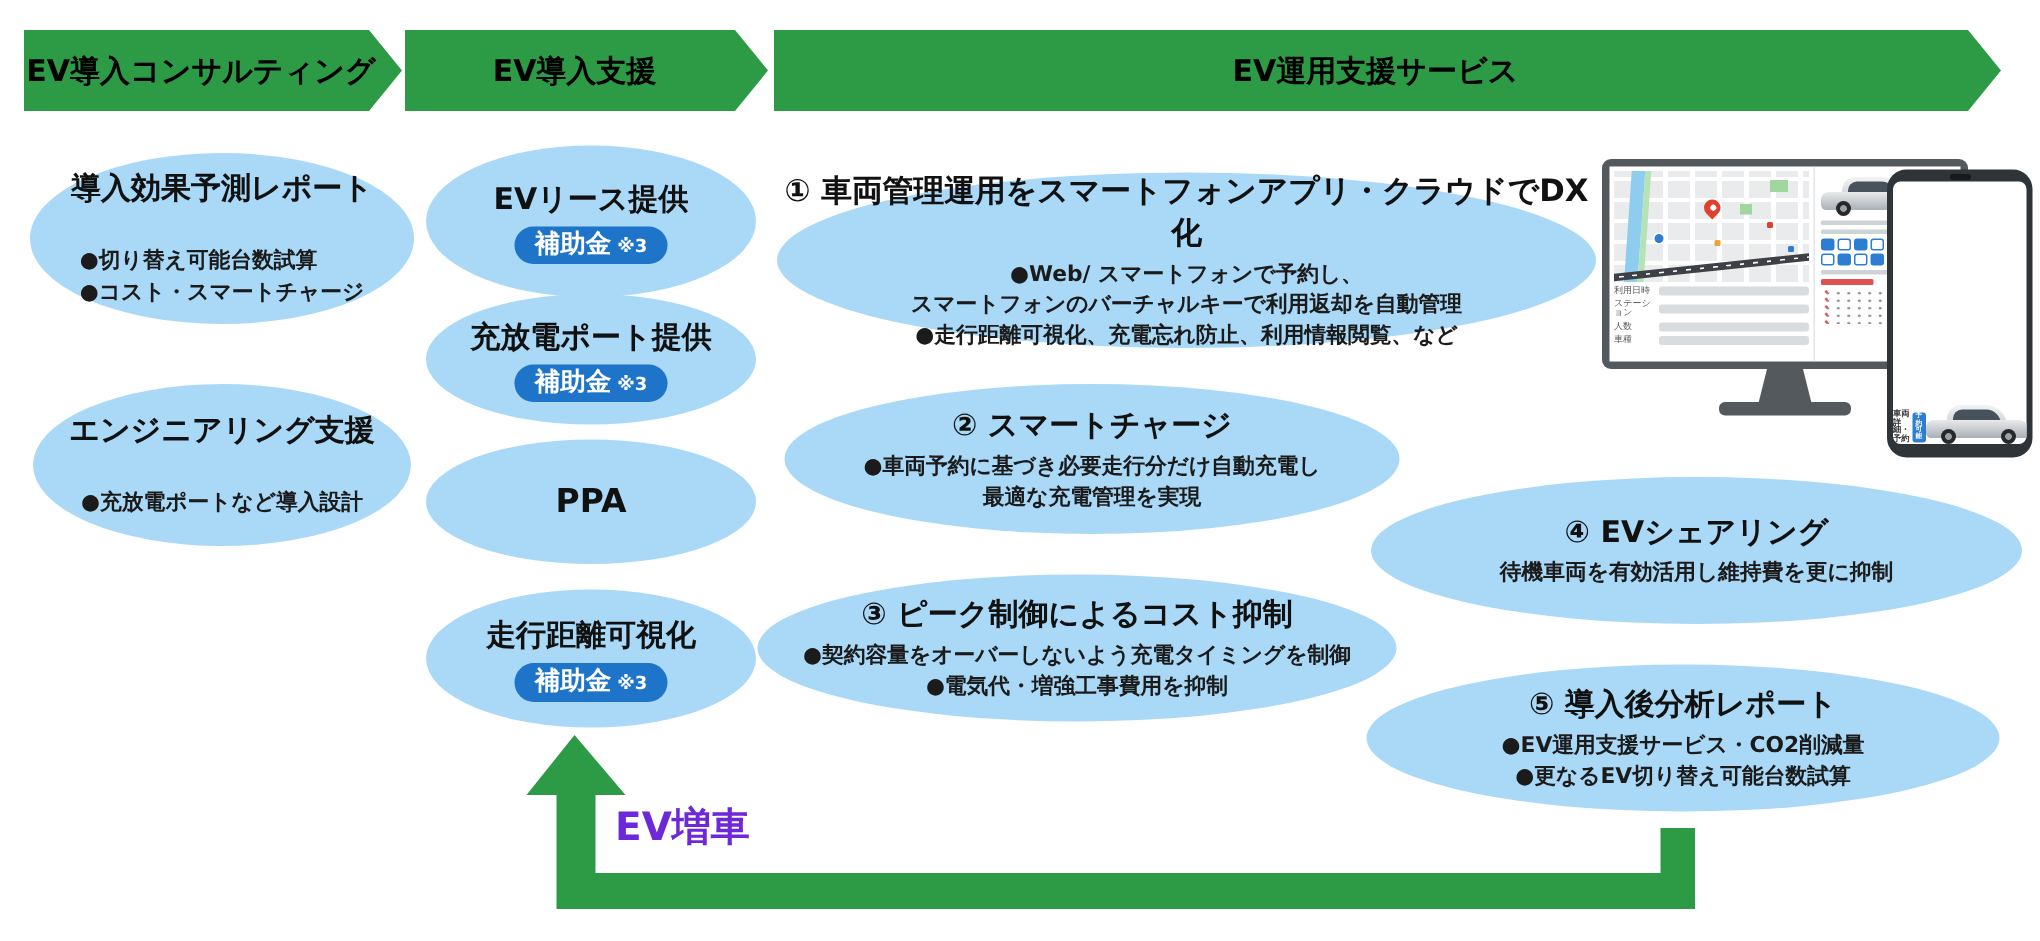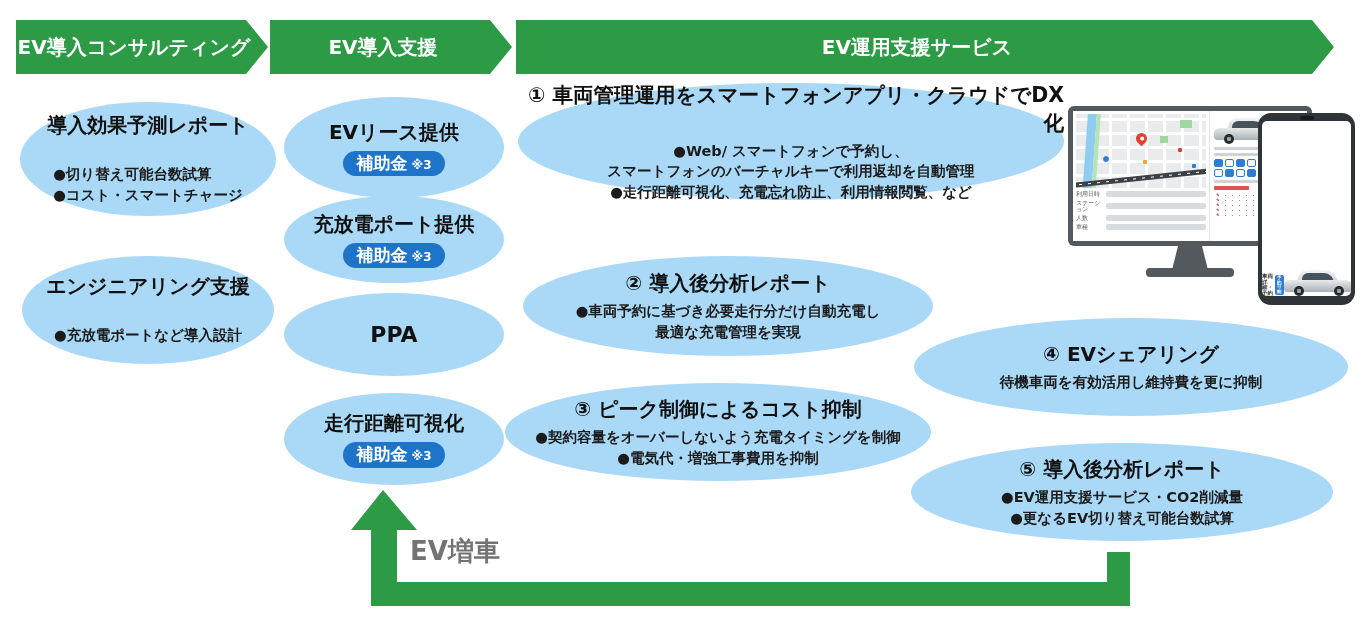--- a/index.html
+++ b/index.html
@@ -1,21 +1,21 @@
 <!DOCTYPE html>
 <html><head>
 <meta charset="utf-8">
 <style>
   html,body{margin:0;padding:0;background:#ffffff;}
   body{width:1360px;height:627px;position:relative;overflow:hidden;
        font-family:"DejaVu Sans","Liberation Sans",sans-serif;color:#111;}
   #stage{position:absolute;inset:0;width:1360px;height:627px;}
 
   
-  .hdr{position:absolute;top:20px;height:54px;background:#2d9a46;color:#ffffff;
+  .hdr{position:absolute;top:20px;height:54px;background:#2d9a46;color:#000000;
        font-weight:bold;font-size:20px;display:flex;align-items:center;justify-content:center;
        clip-path:polygon(0 0,calc(100% - 22px) 0,100% 50%,calc(100% - 22px) 100%,0 100%);
        padding-right:16px;box-sizing:border-box;z-index:3;}
   .hdr1{left:16px;width:252px;}
   .hdr2{left:270px;width:242px;}
   .hdr3{left:516px;width:818px;}
 
   
   .ell{position:absolute;background:#a9d9f7;border-radius:50%;display:flex;flex-direction:column;
        align-items:center;justify-content:center;text-align:center;z-index:2;box-sizing:border-box;}
@@ -32,32 +32,32 @@
   .m0{top:97px;height:101px;}
   .m1{top:196px;height:87px;}
   .m2{top:293px;height:83px;}
   .m3{top:393px;height:92px;}
   .mid .ttl{font-size:20px;}
   .m2 .ttl{font-size:22px;}
   .badge{margin-top:5px;background:#1e74c8;color:#fff;border-radius:999px;padding:2px 13px 3px;
          font-weight:bold;font-size:17px;display:inline-flex;align-items:baseline;gap:4px;line-height:1.2;}
   .badge .note{font-size:12px;font-weight:bold;}
 
-  .s0{left:518px;top:83px;width:546px;height:117px;text-align:right;}
+  .s0{left:518px;top:115px;width:546px;height:117px;}
   .s1{left:523px;top:256px;width:410px;height:100px;}
   .s2{left:505px;top:383px;width:426px;height:98px;}
   .s3{left:914px;top:318px;width:434px;height:98px;}
   .s4{left:911px;top:443px;width:422px;height:98px;}
   .svc .ttl{font-size:20px;margin-bottom:4px;}
   .s0 .ttl{font-size:20.5px;}
   .svc .ln{font-size:14.5px;line-height:1.4;}
 
   
   #loop-arrow{position:absolute;left:0;top:0;width:1360px;height:627px;z-index:1;pointer-events:none;}
-  .ev-inc{position:absolute;left:410px;top:534px;font-size:26px;font-weight:bold;color:#737373;z-index:2;}
+  .ev-inc{position:absolute;left:410px;top:534px;font-size:26px;font-weight:bold;color:#6d28d9;z-index:2;}
 
   
   .monitor{position:absolute;left:1068px;top:106px;width:244px;height:140px;background:#54595e;
            border-radius:6px;padding:5px;box-sizing:border-box;z-index:4;}
   .mscreen{width:100%;height:100%;background:#fff;display:flex;overflow:hidden;}
   .mleft{width:58%;padding:3px;box-sizing:border-box;display:flex;flex-direction:column;}
   .map{position:relative;height:74px;background:#e9ebed;overflow:hidden;
        background-image:repeating-linear-gradient(0deg,transparent 0 11px,#ffffff 11px 14px),
                         repeating-linear-gradient(90deg,transparent 0 15px,#ffffff 15px 18px);}
   .river{position:absolute;left:9px;top:-4px;width:9px;height:90px;background:#8ecdf0;transform:rotate(4deg);}
@@ -179,21 +179,21 @@
     </div>
   </div>
 
   <div class="ell svc s0">
     <div class="ttl">① 車両管理運用をスマートフォンアプリ・クラウドでDX化</div>
     <div class="ln">●Web/ スマートフォンで予約し、</div>
     <div class="ln">スマートフォンのバーチャルキーで利用返却を自動管理</div>
     <div class="ln">●走行距離可視化、充電忘れ防止、利用情報閲覧、など</div>
   </div>
   <div class="ell svc s1">
-    <div class="ttl">② 導入後分析レポート</div>
+    <div class="ttl">② スマートチャージ</div>
     <div class="ln">●車両予約に基づき必要走行分だけ自動充電し</div>
     <div class="ln">最適な充電管理を実現</div>
   </div>
   <div class="ell svc s2">
     <div class="ttl">③ ピーク制御によるコスト抑制</div>
     <div class="ln">●契約容量をオーバーしないよう充電タイミングを制御</div>
     <div class="ln">●電気代・増強工事費用を抑制</div>
   </div>
   <div class="ell svc s3">
     <div class="ttl">④ EVシェアリング</div>

